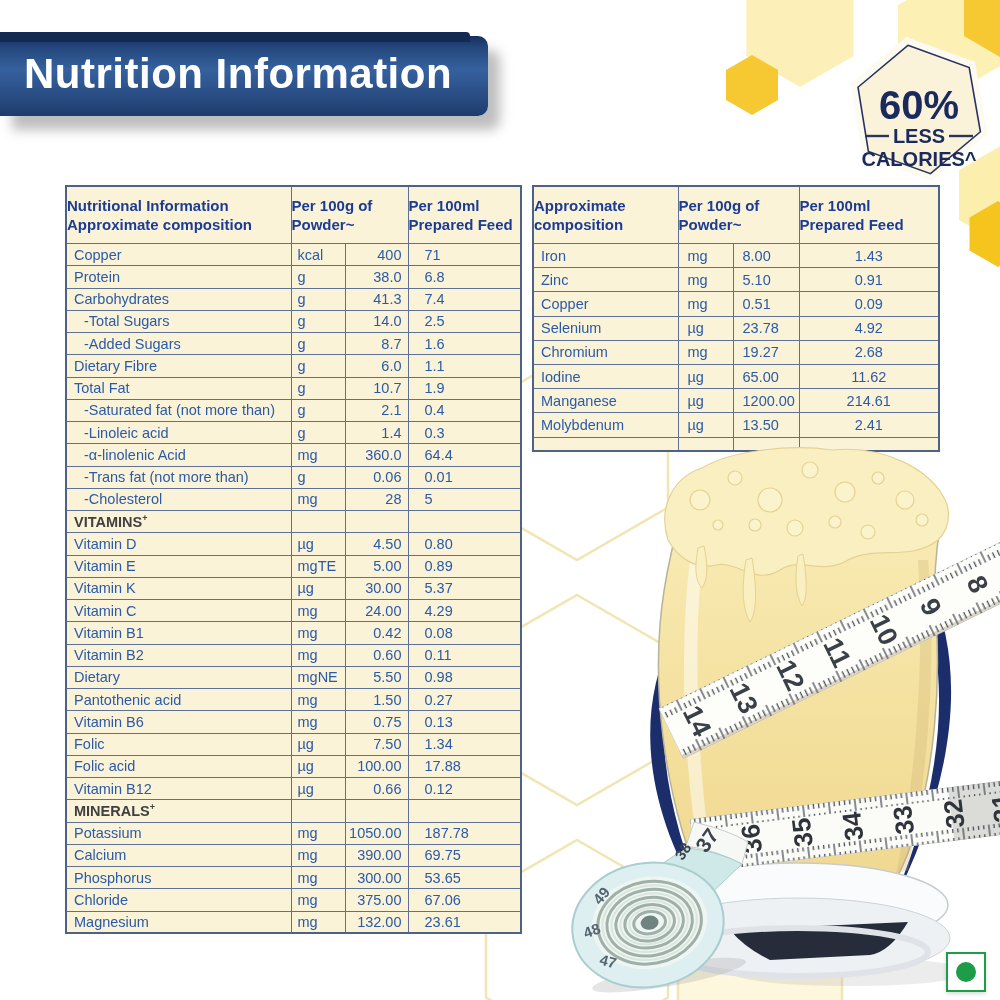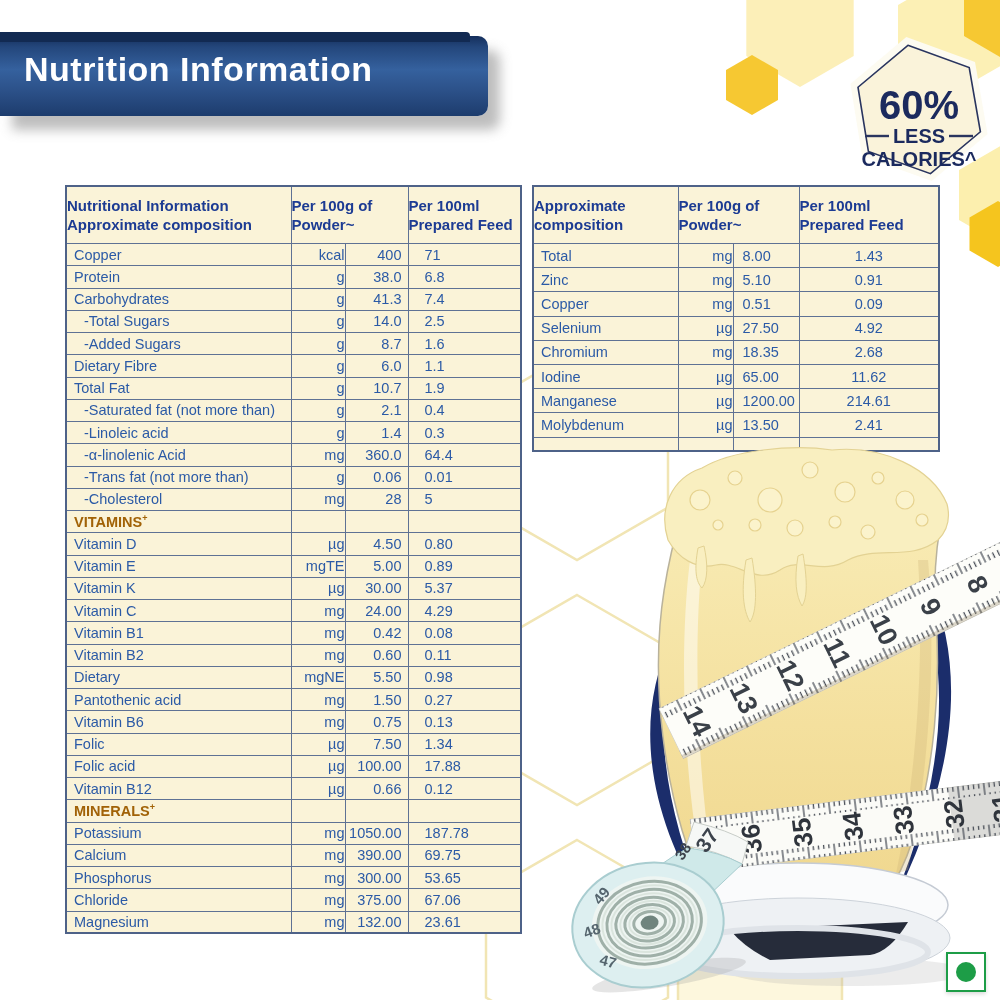--- a/index.html
+++ b/index.html
@@ -7,40 +7,40 @@
          font-family:"Liberation Sans",sans-serif;}
   svg{display:block;}
   .bg-hex{position:absolute;left:0;top:0;z-index:0;}
 
   
   .banner{position:absolute;left:0;top:36px;width:488px;height:80px;z-index:3;
           border-radius:0 10px 10px 0;
           background:linear-gradient(180deg,#152f5c 0%,#24477c 14%,#35619e 42%,#2c5189 68%,#1d3c6d 100%);
           box-shadow:12px 14px 12px rgba(110,110,110,.45);}
   .banner-top{position:absolute;left:0;top:-4px;width:470px;height:10px;background:#122a52;border-radius:0 4px 0 0;}
-  .banner-title{position:absolute;left:24px;top:14px;color:#ffffff;font-size:34px;font-weight:600;letter-spacing:.5px;white-space:nowrap;}
+  .banner-title{position:absolute;left:24px;top:14px;color:#ffffff;font-size:42px;font-weight:600;letter-spacing:.5px;white-space:nowrap;}
 
   
   .tbl{position:absolute;z-index:2;border-collapse:collapse;background:#faf3d8;table-layout:fixed;
        color:#2b5aa6;border:2px solid #4e6288;}
   .tbl td,.tbl th{border:1px solid #5e7194;overflow:hidden;white-space:nowrap;padding:0;}
   .tbl-left{left:65px;top:185px;width:455px;}
   .tbl-right{left:532px;top:185px;width:406px;}
   .tbl thead th{height:56px;color:#1c3b93;font-weight:bold;font-size:15px;line-height:1.3;vertical-align:middle;}
   .h-name{text-align:left;padding-left:7px;}
   .h-center{text-align:left;}
   .tbl-left tbody tr{height:22.25px;}
   .tbl-right tbody tr{height:24.2px;}
   .tbl-right tbody tr.empty{height:14px;}
   .tbl td{font-size:14.5px;}
   td.c-name{padding-left:7px;}
   td.c-name.ind{padding-left:17px;}
-  td.c-name.sec{font-weight:bold;color:#a16207;}
+  td.c-name.sec{font-weight:bold;color:#404040;}
   td.c-name sup{font-size:9px;}
-  td.c-unit{padding-left:6px;text-align:right;}
+  td.c-unit{padding-left:6px;}
   .tbl-left td.c-g{text-align:right;padding-right:6px;}
   .tbl-left td.c-ml{padding-left:16px;}
   .tbl-right td.c-unit{padding-left:9px;}
   .tbl-right td.c-g{text-align:left;padding-left:9px;}
   .tbl-right td.c-ml{text-align:center;}
 
   
   .badge{position:absolute;left:843px;top:32px;z-index:3;}
   .glass{position:absolute;left:540px;top:430px;z-index:2;}
   .veg{position:absolute;left:946px;top:952px;width:36px;height:36px;background:#fff;
@@ -312,47 +312,47 @@
           <div>Powder~</div>
         </th>
         <th class="h-center">
           <div>Per 100ml</div>
           <div>Prepared Feed</div>
         </th>
       </tr>
     </thead>
     <tbody>
         <tr>
-          <td class="c-name">Total</td>
+          <td class="c-name">Iron</td>
           <td class="c-unit">mg</td>
           <td class="c-g">8.00</td>
           <td class="c-ml">1.43</td>
         </tr>
         <tr>
           <td class="c-name">Zinc</td>
           <td class="c-unit">mg</td>
           <td class="c-g">5.10</td>
           <td class="c-ml">0.91</td>
         </tr>
         <tr>
           <td class="c-name">Copper</td>
           <td class="c-unit">mg</td>
           <td class="c-g">0.51</td>
           <td class="c-ml">0.09</td>
         </tr>
         <tr>
           <td class="c-name">Selenium</td>
           <td class="c-unit">µg</td>
-          <td class="c-g">27.50</td>
+          <td class="c-g">23.78</td>
           <td class="c-ml">4.92</td>
         </tr>
         <tr>
           <td class="c-name">Chromium</td>
           <td class="c-unit">mg</td>
-          <td class="c-g">18.35</td>
+          <td class="c-g">19.27</td>
           <td class="c-ml">2.68</td>
         </tr>
         <tr>
           <td class="c-name">Iodine</td>
           <td class="c-unit">µg</td>
           <td class="c-g">65.00</td>
           <td class="c-ml">11.62</td>
         </tr>
         <tr>
           <td class="c-name">Manganese</td>

